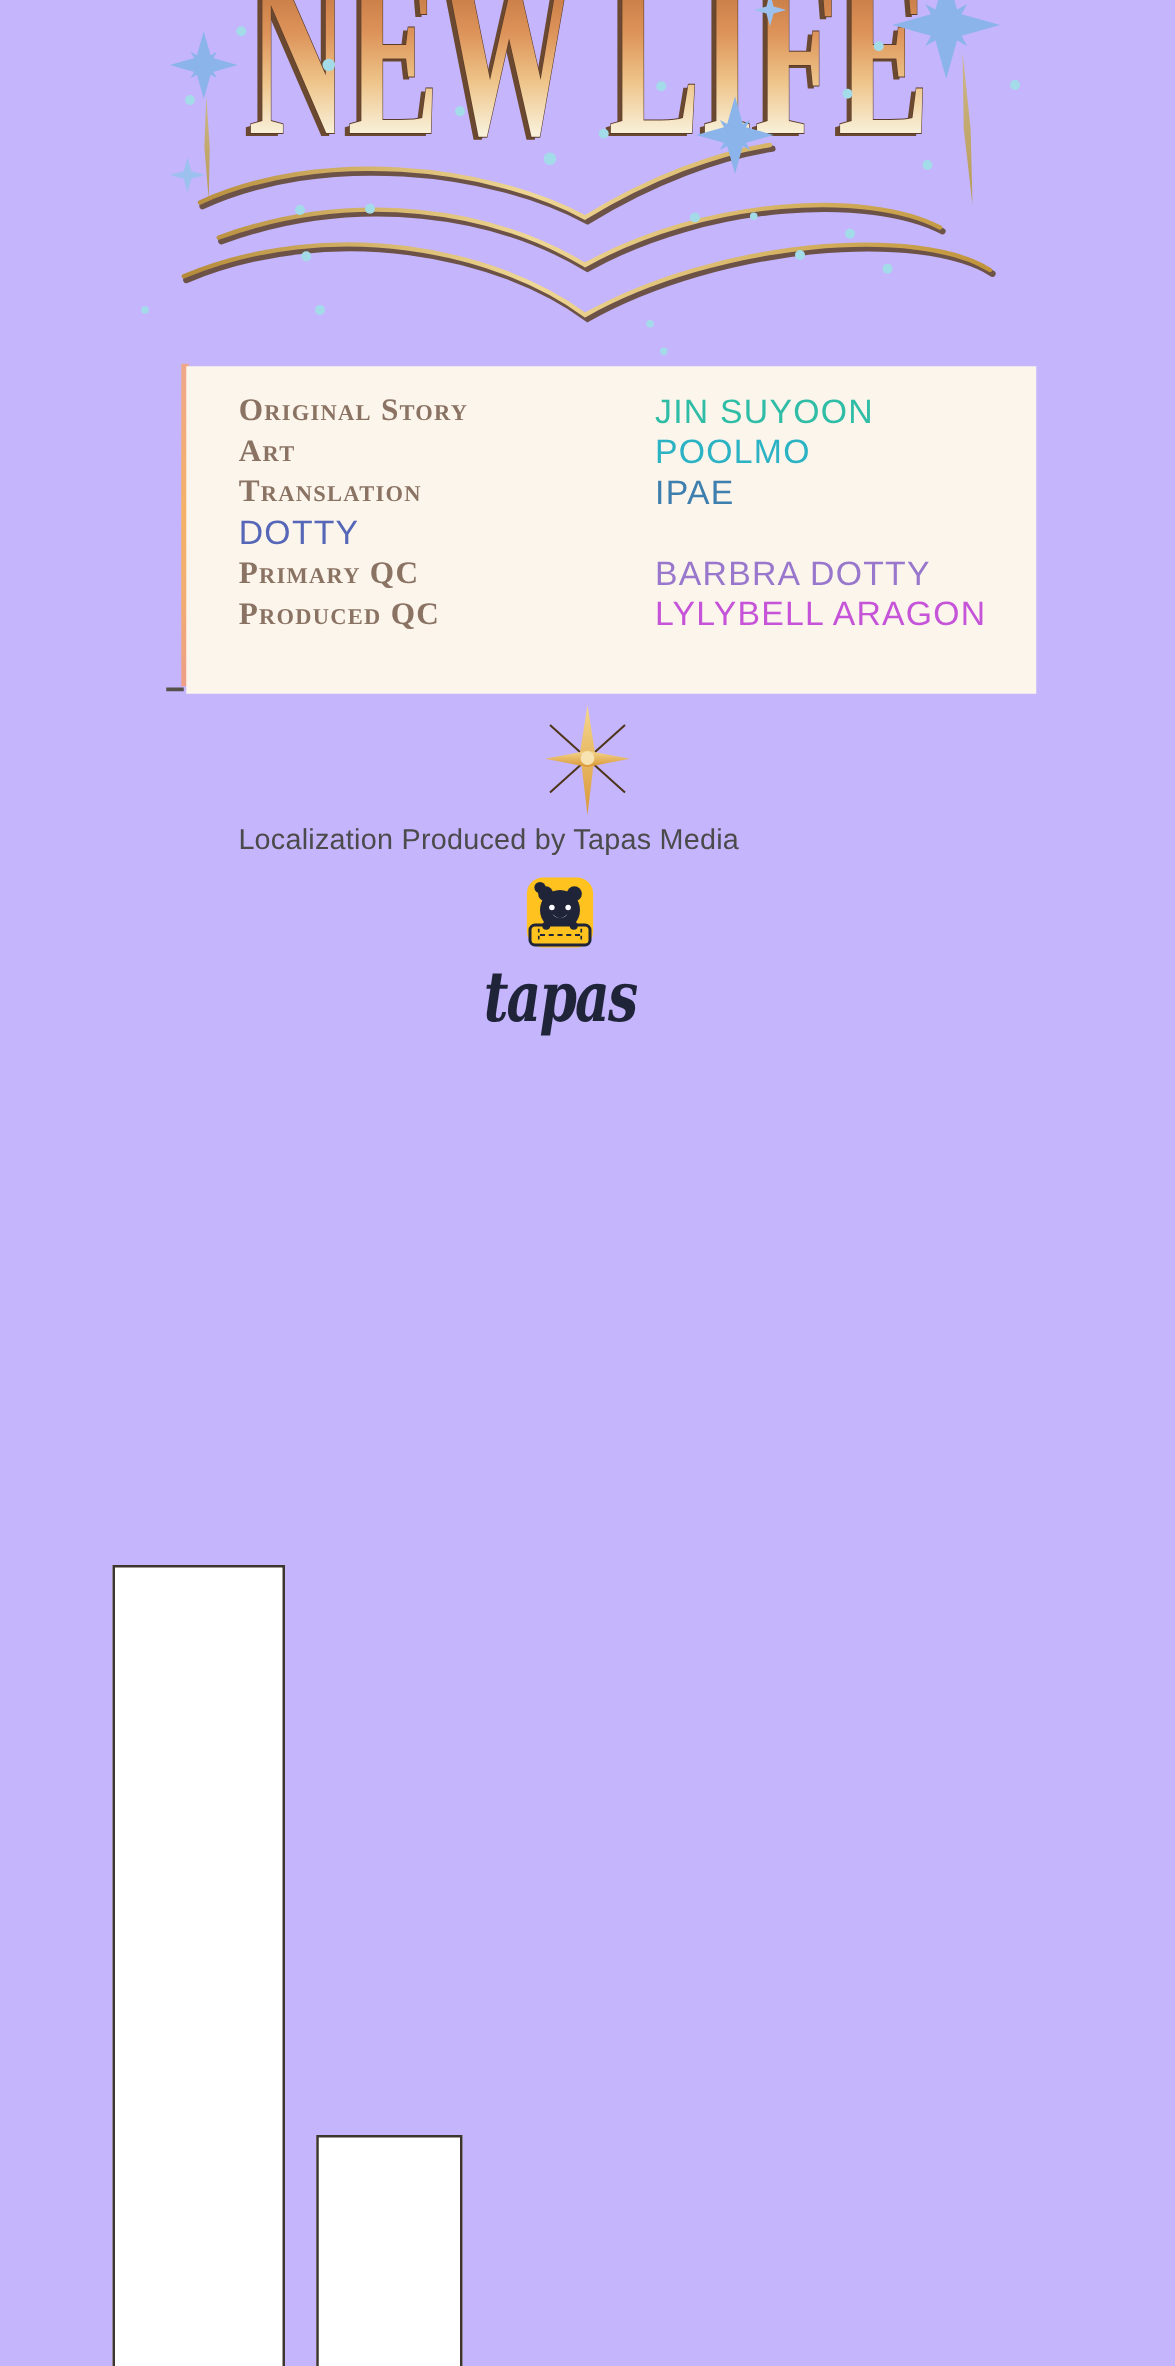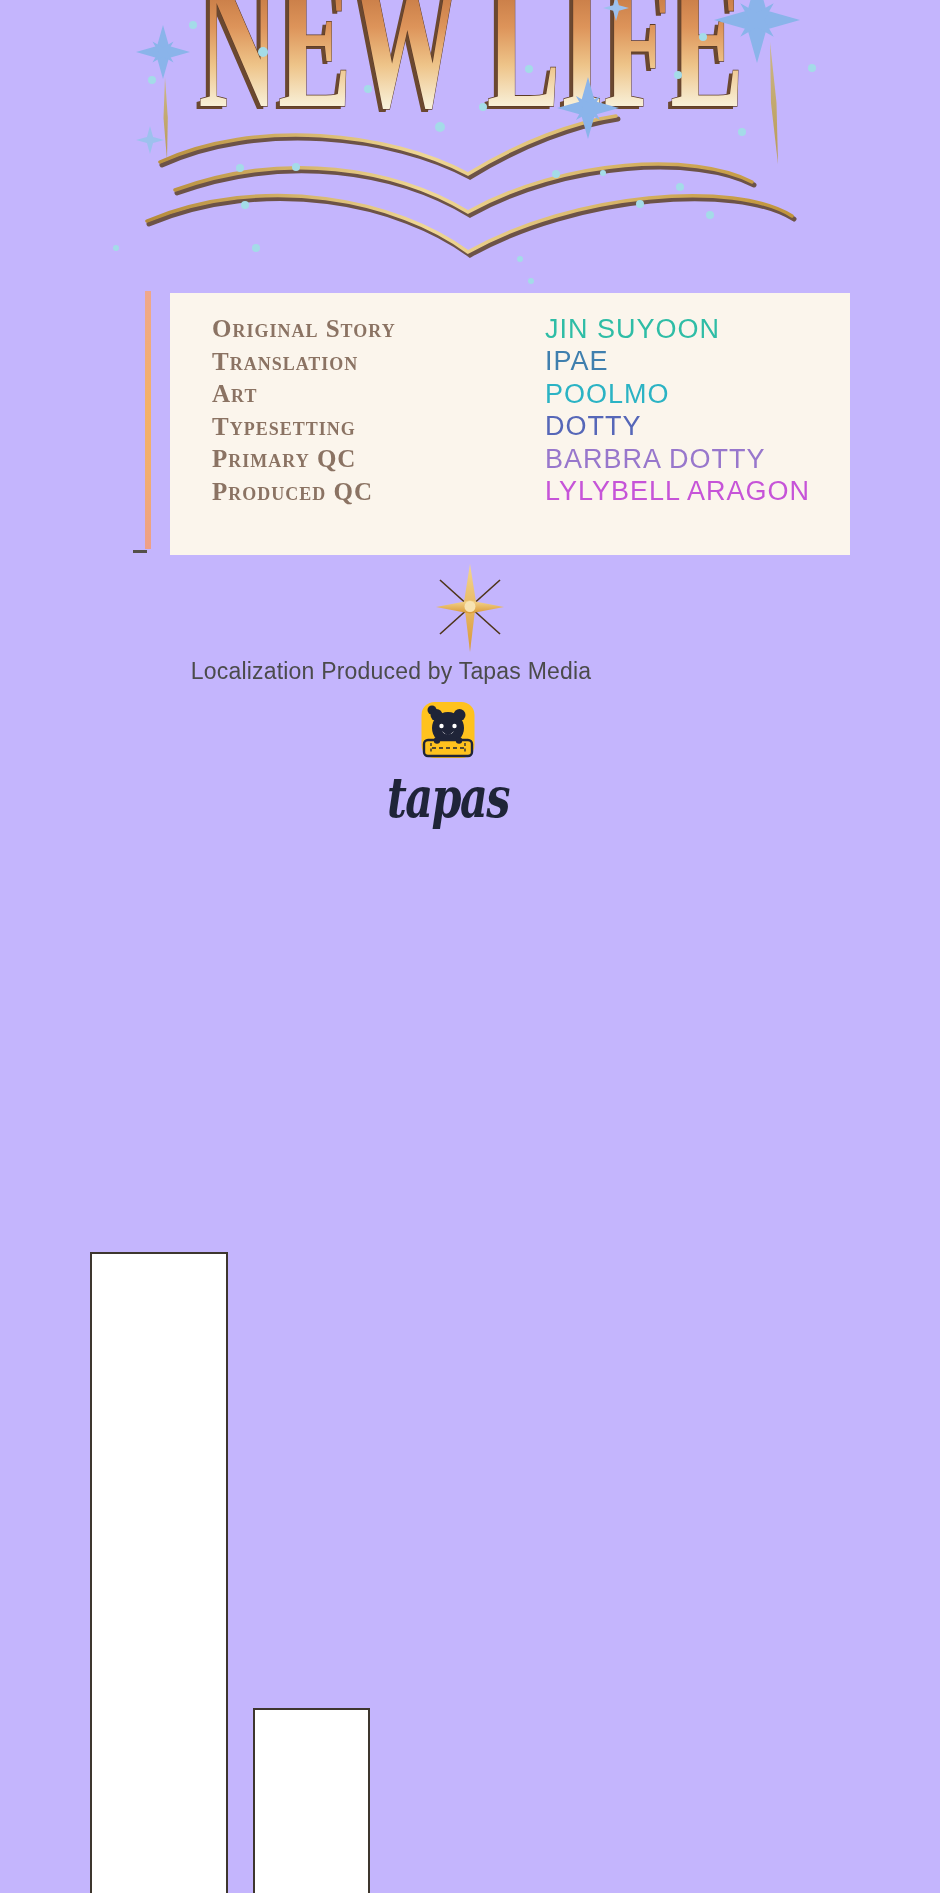--- a/index.html
+++ b/index.html
@@ -3,21 +3,21 @@
 <meta charset="utf-8">
 <style>
   html,body{margin:0;padding:0;background:#ffffff;}
   #page{position:relative;width:940px;height:1893px;margin:0 auto;background:#c4b5fd;overflow:hidden;
         font-family:"Liberation Sans",sans-serif;}
 
   
   .title-art{position:absolute;top:0;left:0;width:940px;height:310px;}
 
   
-  .credits-panel{position:absolute;left:170px;top:293px;width:680px;height:262px;
+  .credits-panel{position:absolute;left:149px;top:293px;width:680px;height:262px;
                  background:#fbf5ec;box-sizing:border-box;padding:20px 12px 0 42px;}
   .credits-accent{position:absolute;left:145px;top:291px;width:6px;height:258px;
                   background:linear-gradient(180deg,#efa78b 0%,#f4b166 45%,#f2ae6e 70%,#ee9f88 100%);}
   .credits-dash{position:absolute;left:133px;top:550px;width:14px;height:3px;background:#55504a;}
   .credit-row{display:flex;align-items:center;height:32.5px;}
   .credit-role{width:333px;font-family:"Liberation Serif",serif;font-variant:small-caps;
                font-weight:bold;font-size:25px;letter-spacing:1px;color:#8b7363;}
   .credit-name{font-family:"Liberation Sans",sans-serif;font-size:27px;letter-spacing:1px;
                font-weight:400;}
 
@@ -125,29 +125,28 @@
 
   <div class="credits-accent"></div>
   <div class="credits-dash"></div>
 
   <div class="credits-panel">
     <div class="credit-row">
       <span class="credit-role">Original Story</span>
       <span class="credit-name" style="color: rgb(47, 189, 166);">JIN SUYOON</span>
     </div>
     <div class="credit-row">
+      <span class="credit-role">Art</span>
+      <span class="credit-name" style="color: rgb(43, 179, 196);">POOLMO</span>
+    </div>
+    <div class="credit-row">
       <span class="credit-role">Translation</span>
       <span class="credit-name" style="color: rgb(63, 127, 174);">IPAE</span>
     </div>
     <div class="credit-row">
-      <span class="credit-role">Art</span>
-      <span class="credit-name" style="color: rgb(43, 179, 196);">POOLMO</span>
-    </div>
-    <div class="credit-row">
-      <span class="credit-role">Typesetting</span>
       <span class="credit-name" style="color: rgb(86, 103, 184);">DOTTY</span>
     </div>
     <div class="credit-row">
       <span class="credit-role">Primary QC</span>
       <span class="credit-name" style="color: rgb(152, 119, 204);">BARBRA DOTTY</span>
     </div>
     <div class="credit-row">
       <span class="credit-role">Produced QC</span>
       <span class="credit-name" style="color: rgb(198, 84, 216); text-align: center;">LYLYBELL ARAGON</span>
     </div>

